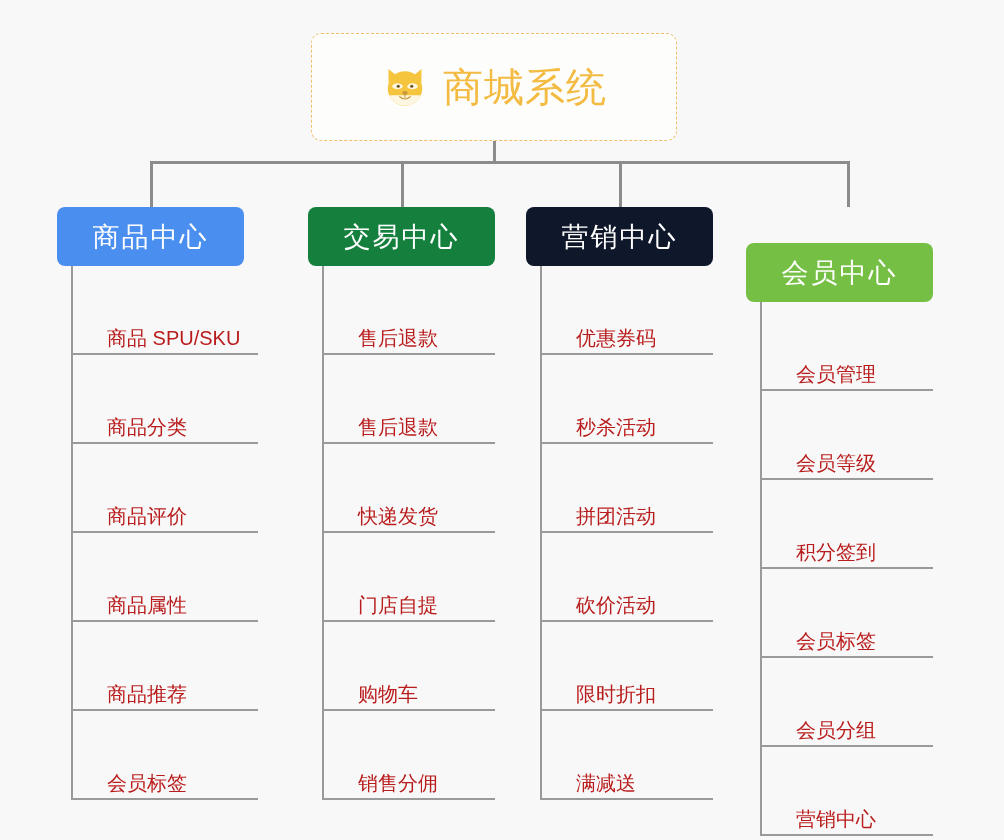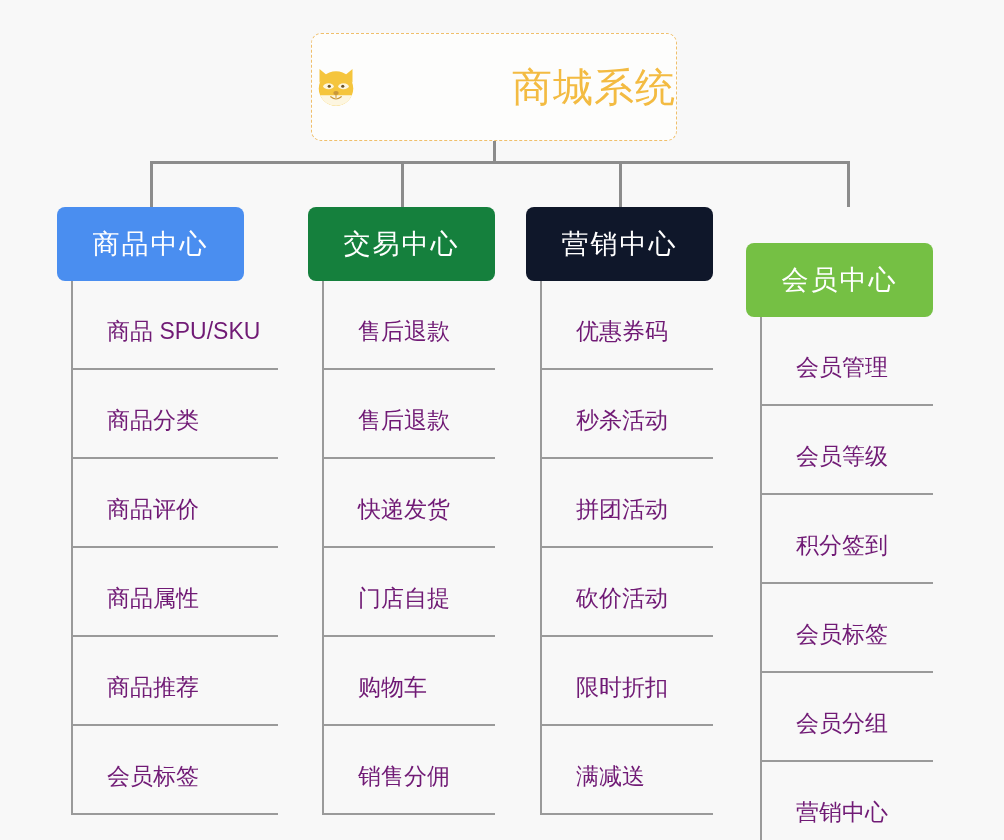--- a/index.html
+++ b/index.html
@@ -27,21 +27,21 @@
     left: 311px;
     top: 33px;
     width: 366px;
     height: 108px;
     box-sizing: border-box;
     background: #fdfdfc;
     border: 1px dashed #f0bf6b;
     border-radius: 10px;
     display: flex;
     align-items: center;
-    justify-content: space-between;
+    justify-content: center;
     gap: 14px;
   }
   .root-emoji {
     width: 48px;
     height: 48px;
     flex: 0 0 auto;
     display: block;
   }
   .root-title {
     font-size: 40px;
@@ -83,21 +83,21 @@
     position: absolute;
     top: 207px;
   }
   .col-1 { left: 57px;  }
   .col-2 { left: 308px; }
   .col-3 { left: 526px; }
   .col-4 { left: 746px; margin-top: 36px; }
 
   .cat-header {
     box-sizing: border-box;
-    height: 74px;
+    height: 59px;
     border-radius: 8px;
     display: flex;
     align-items: center;
     justify-content: center;
     color: #ffffff;
     font-size: 27px;
     letter-spacing: 2px;
     white-space: nowrap;
   }
   .col-1 .cat-header { width: 187px; background: #4a8ef0; }
@@ -115,24 +115,24 @@
   .leaf-item {
     position: relative;
     height: 89px;
     box-sizing: border-box;
     display: flex;
     align-items: flex-end;
     justify-content: flex-start;
     border-bottom: 2px solid #9a9a9a;
   }
   .leaf-label {
-    font-size: 23px;
-    color: #701a75;
+    font-size: 20px;
+    color: #b91c1c;
     line-height: 1.1;
-    padding: 0 18px 24px 34px;
+    padding: 0 18px 4px 34px;
     white-space: nowrap;
   }
 </style>
 </head>
 <body>
 
 <div id="mindmap">
 
   <div class="root-node">
     <svg class="root-emoji" viewBox="0 0 64 64" aria-hidden="true">

